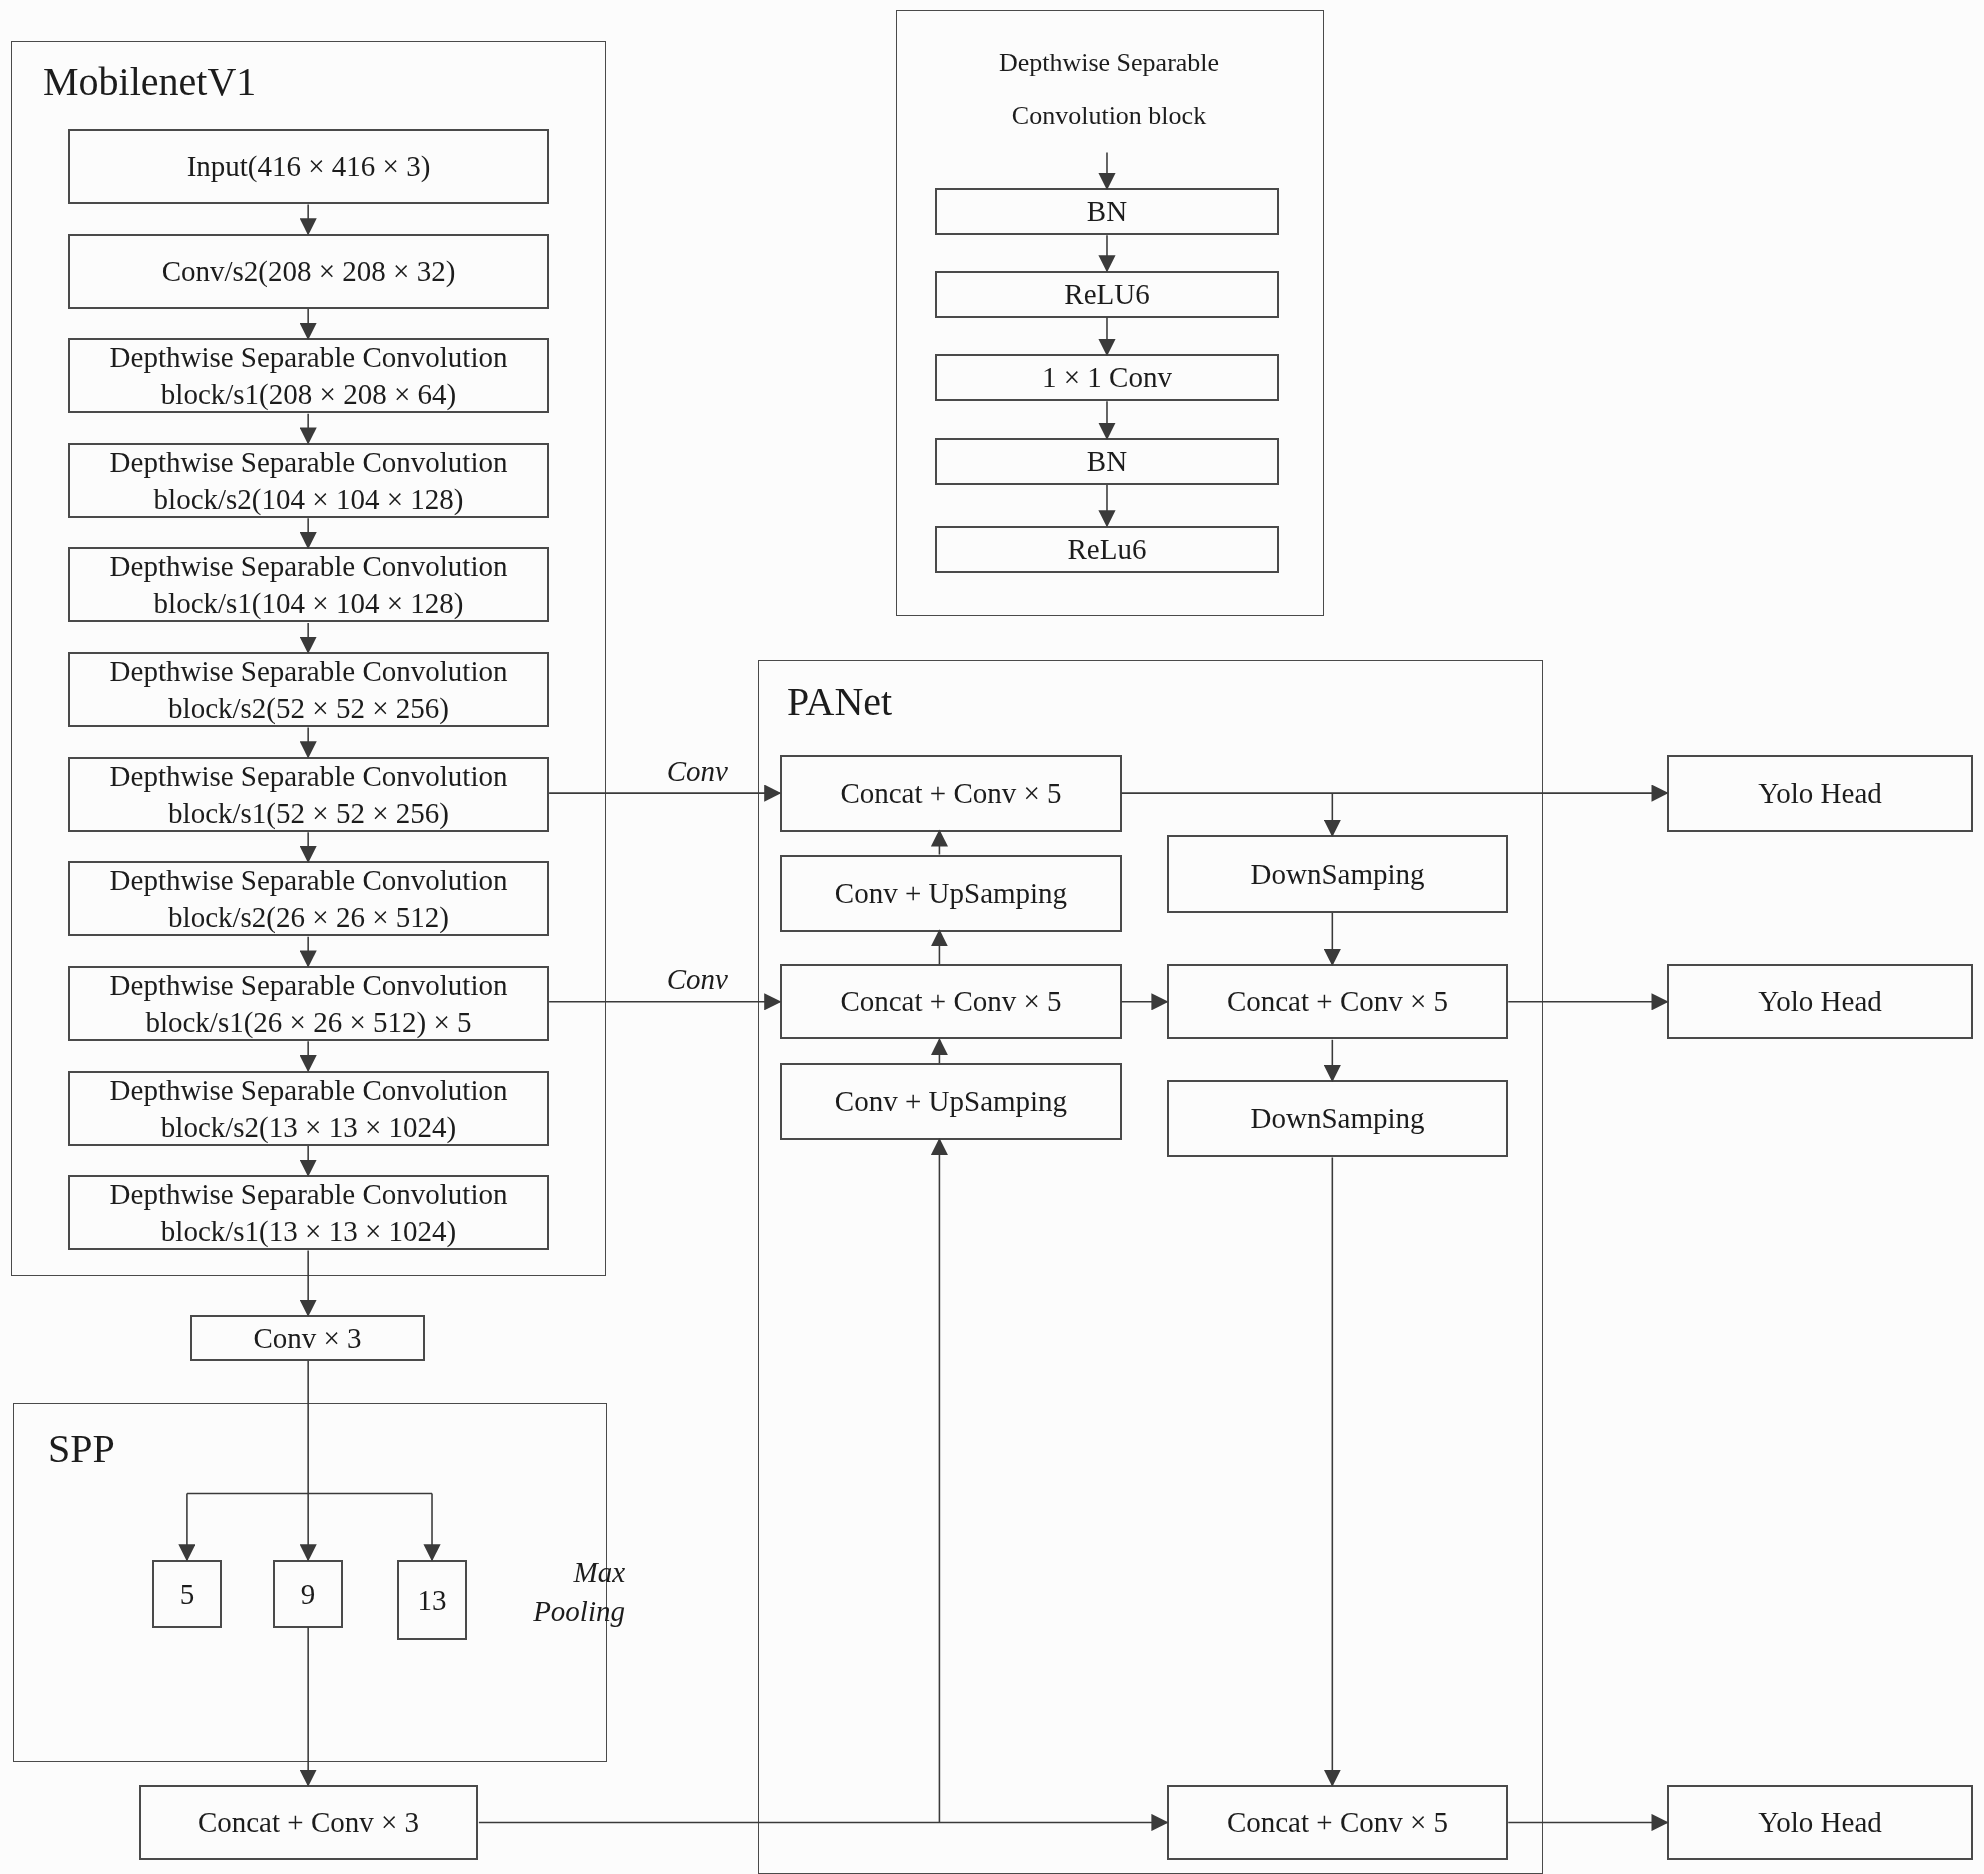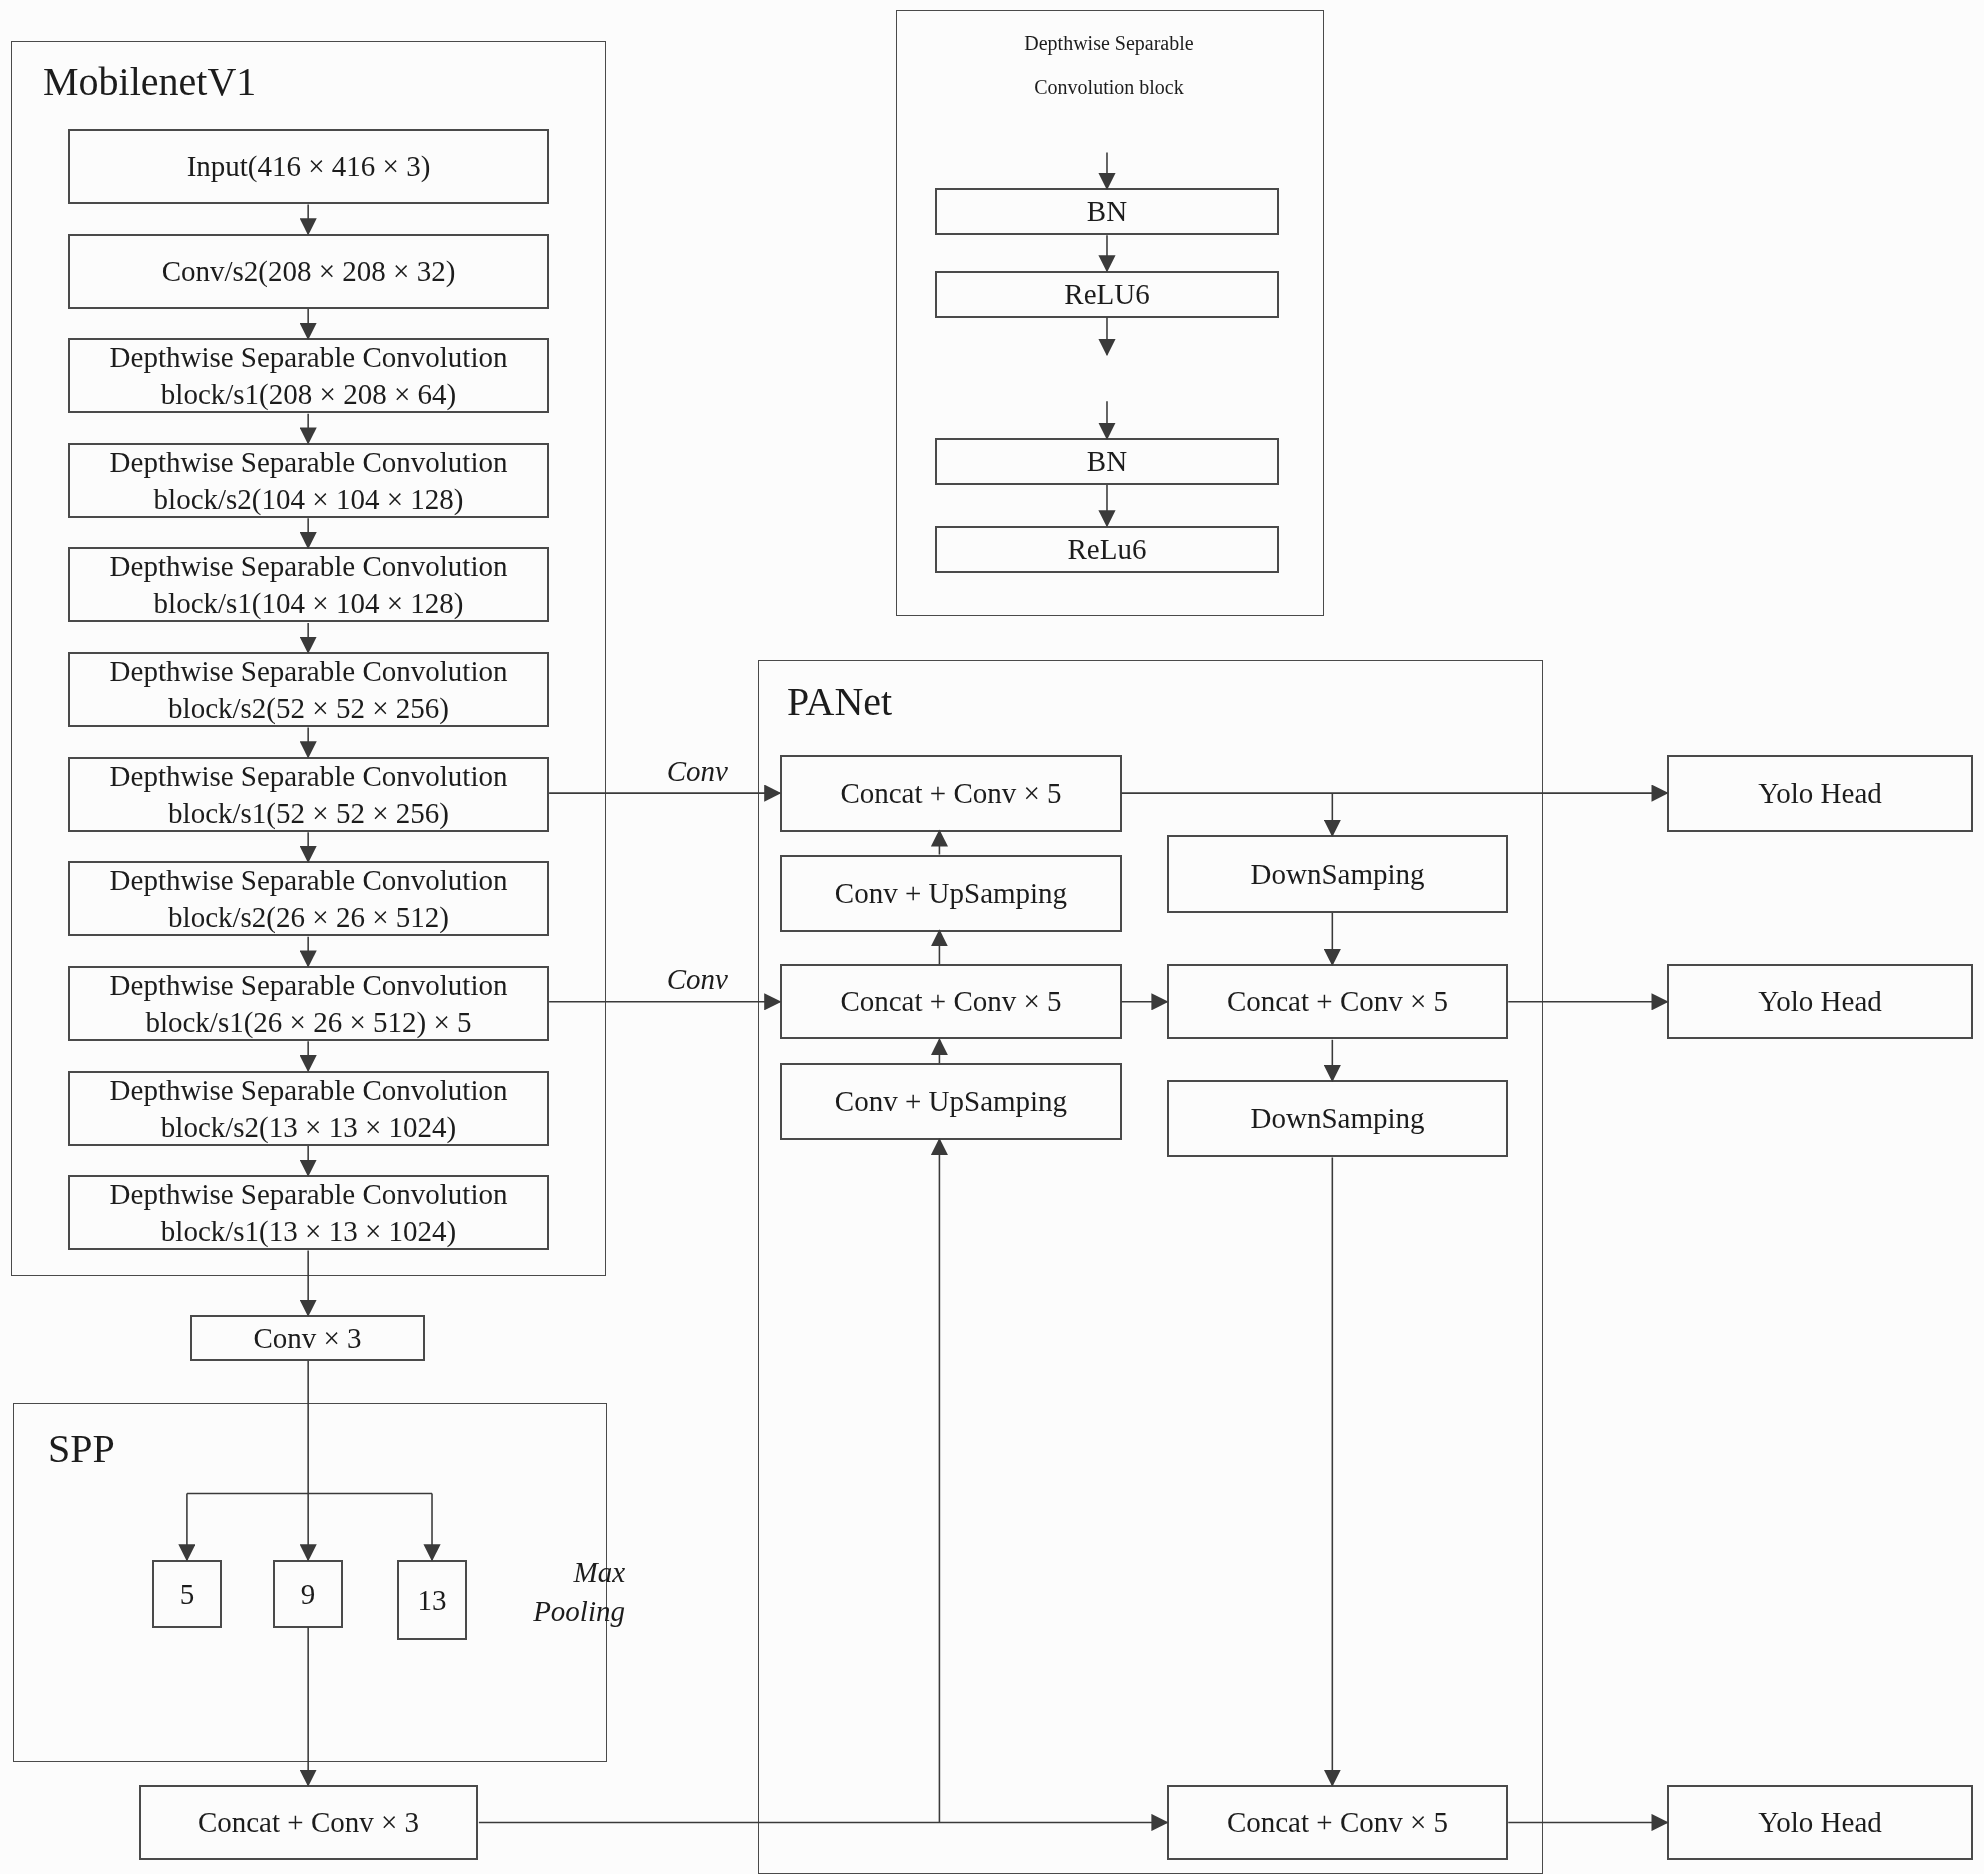--- a/index.html
+++ b/index.html
@@ -43,24 +43,25 @@
   .floating-label{
     position:absolute;
     font-size:29px;
     line-height:39px;
     text-align:right;
     white-space:pre-line;
     font-style:italic;
   }
   .title-label{
     position:absolute;
-    font-size:20px;
-    line-height:44px;
+    font-size:26px;
+    line-height:53px;
     text-align:center;
     white-space:pre-line;
+    margin-top:15px;
   }
   #connectors{
     position:absolute;left:0;top:0;width:1985px;height:1874px;
     pointer-events:none;
   }
   #connectors line{
     stroke:var(--line);stroke-width:3;
   }
 </style>
 </head>
@@ -142,20 +143,23 @@
 
   <div class="box" style="left:139px;top:1785px;width:339px;height:75px">
       <span>Concat + Conv × 3</span>
     </div>
 
   <div class="box" style="left:935px;top:188px;width:344px;height:47px">
       <span>BN</span>
     </div>
   <div class="box" style="left:935px;top:271px;width:344px;height:47px">
       <span>ReLU6</span>
+    </div>
+  <div class="box" style="left:935px;top:354px;width:344px;height:47px">
+      <span>1 × 1 Conv</span>
     </div>
   <div class="box" style="left:935px;top:438px;width:344px;height:47px">
       <span>BN</span>
     </div>
   <div class="box" style="left:935px;top:526px;width:344px;height:47px">
       <span>ReLu6</span>
     </div>
 
   <div class="box" style="left:780px;top:755px;width:342px;height:77px">
       <span>Concat + Conv × 5</span>

